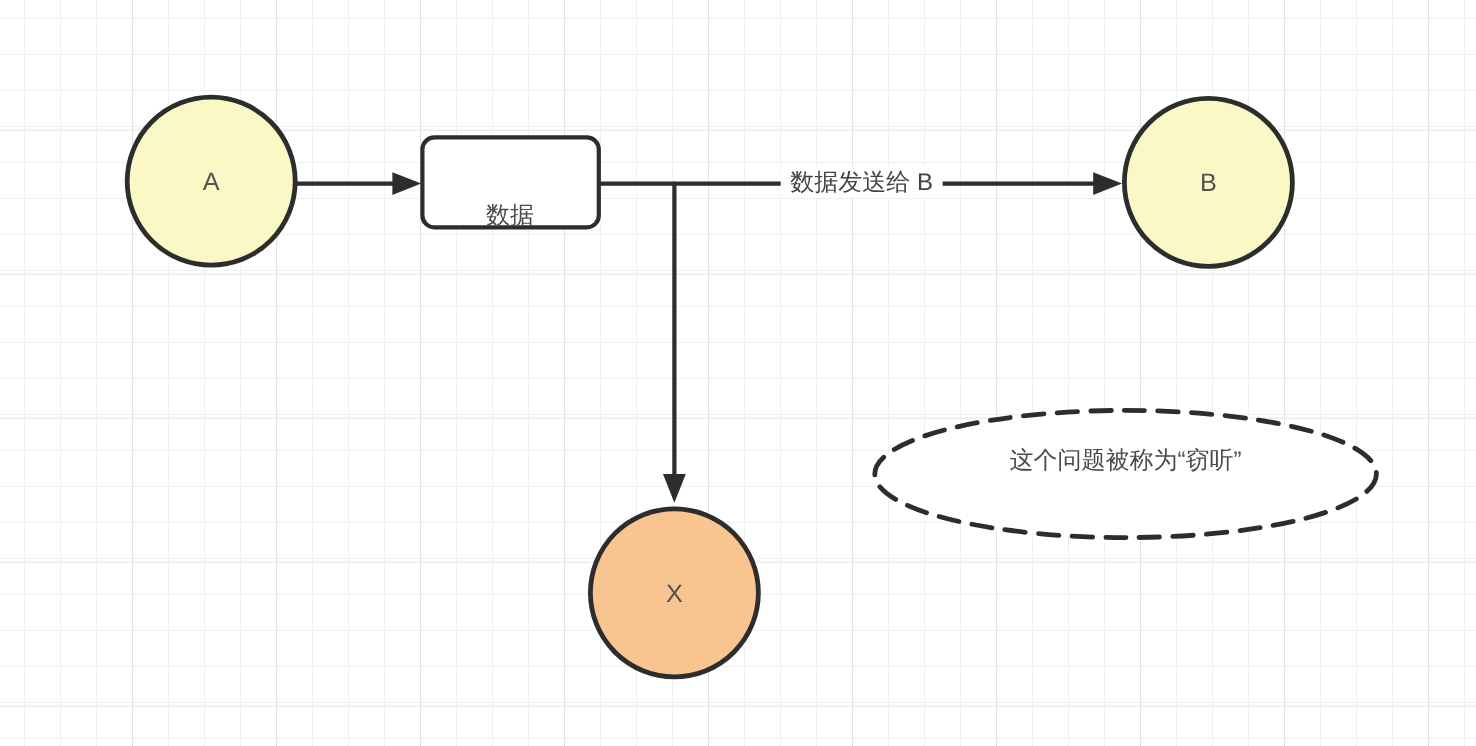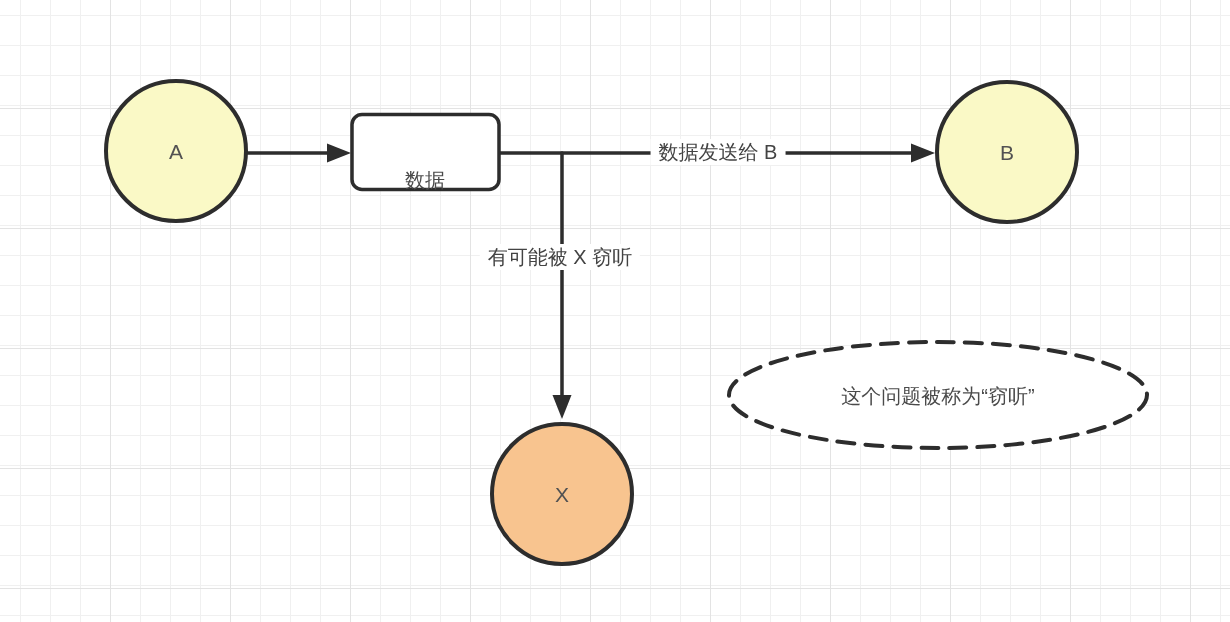--- a/index.html
+++ b/index.html
@@ -81,17 +81,16 @@
   <div class="label node-letter" style="left:176px; top:152px;">A</div>
 
   <div class="label node-letter" style="left:1007px; top:153px;">B</div>
 
   <div class="label node-letter" style="left:562px; top:495px;">X</div>
 
   <div class="label" style="left:425px; top:152px;margin-top:28px;">数据</div>
 
   <div class="label edge-label" style="left:718px; top:152px;">数据发送给 B</div>
 
-  <div class="label edge-label" style="left:560px; top:257px;">有可能被 X 窃听</div>
 
-  <div class="label annotation-text" style="left:938px; top:396px;">这个问题被称为“窃听”</div>
+  <div class="label annotation-text" style="left:938px; top:384px;">这个问题被称为“窃听”</div>
 
 </div>
 
 </body></html>

